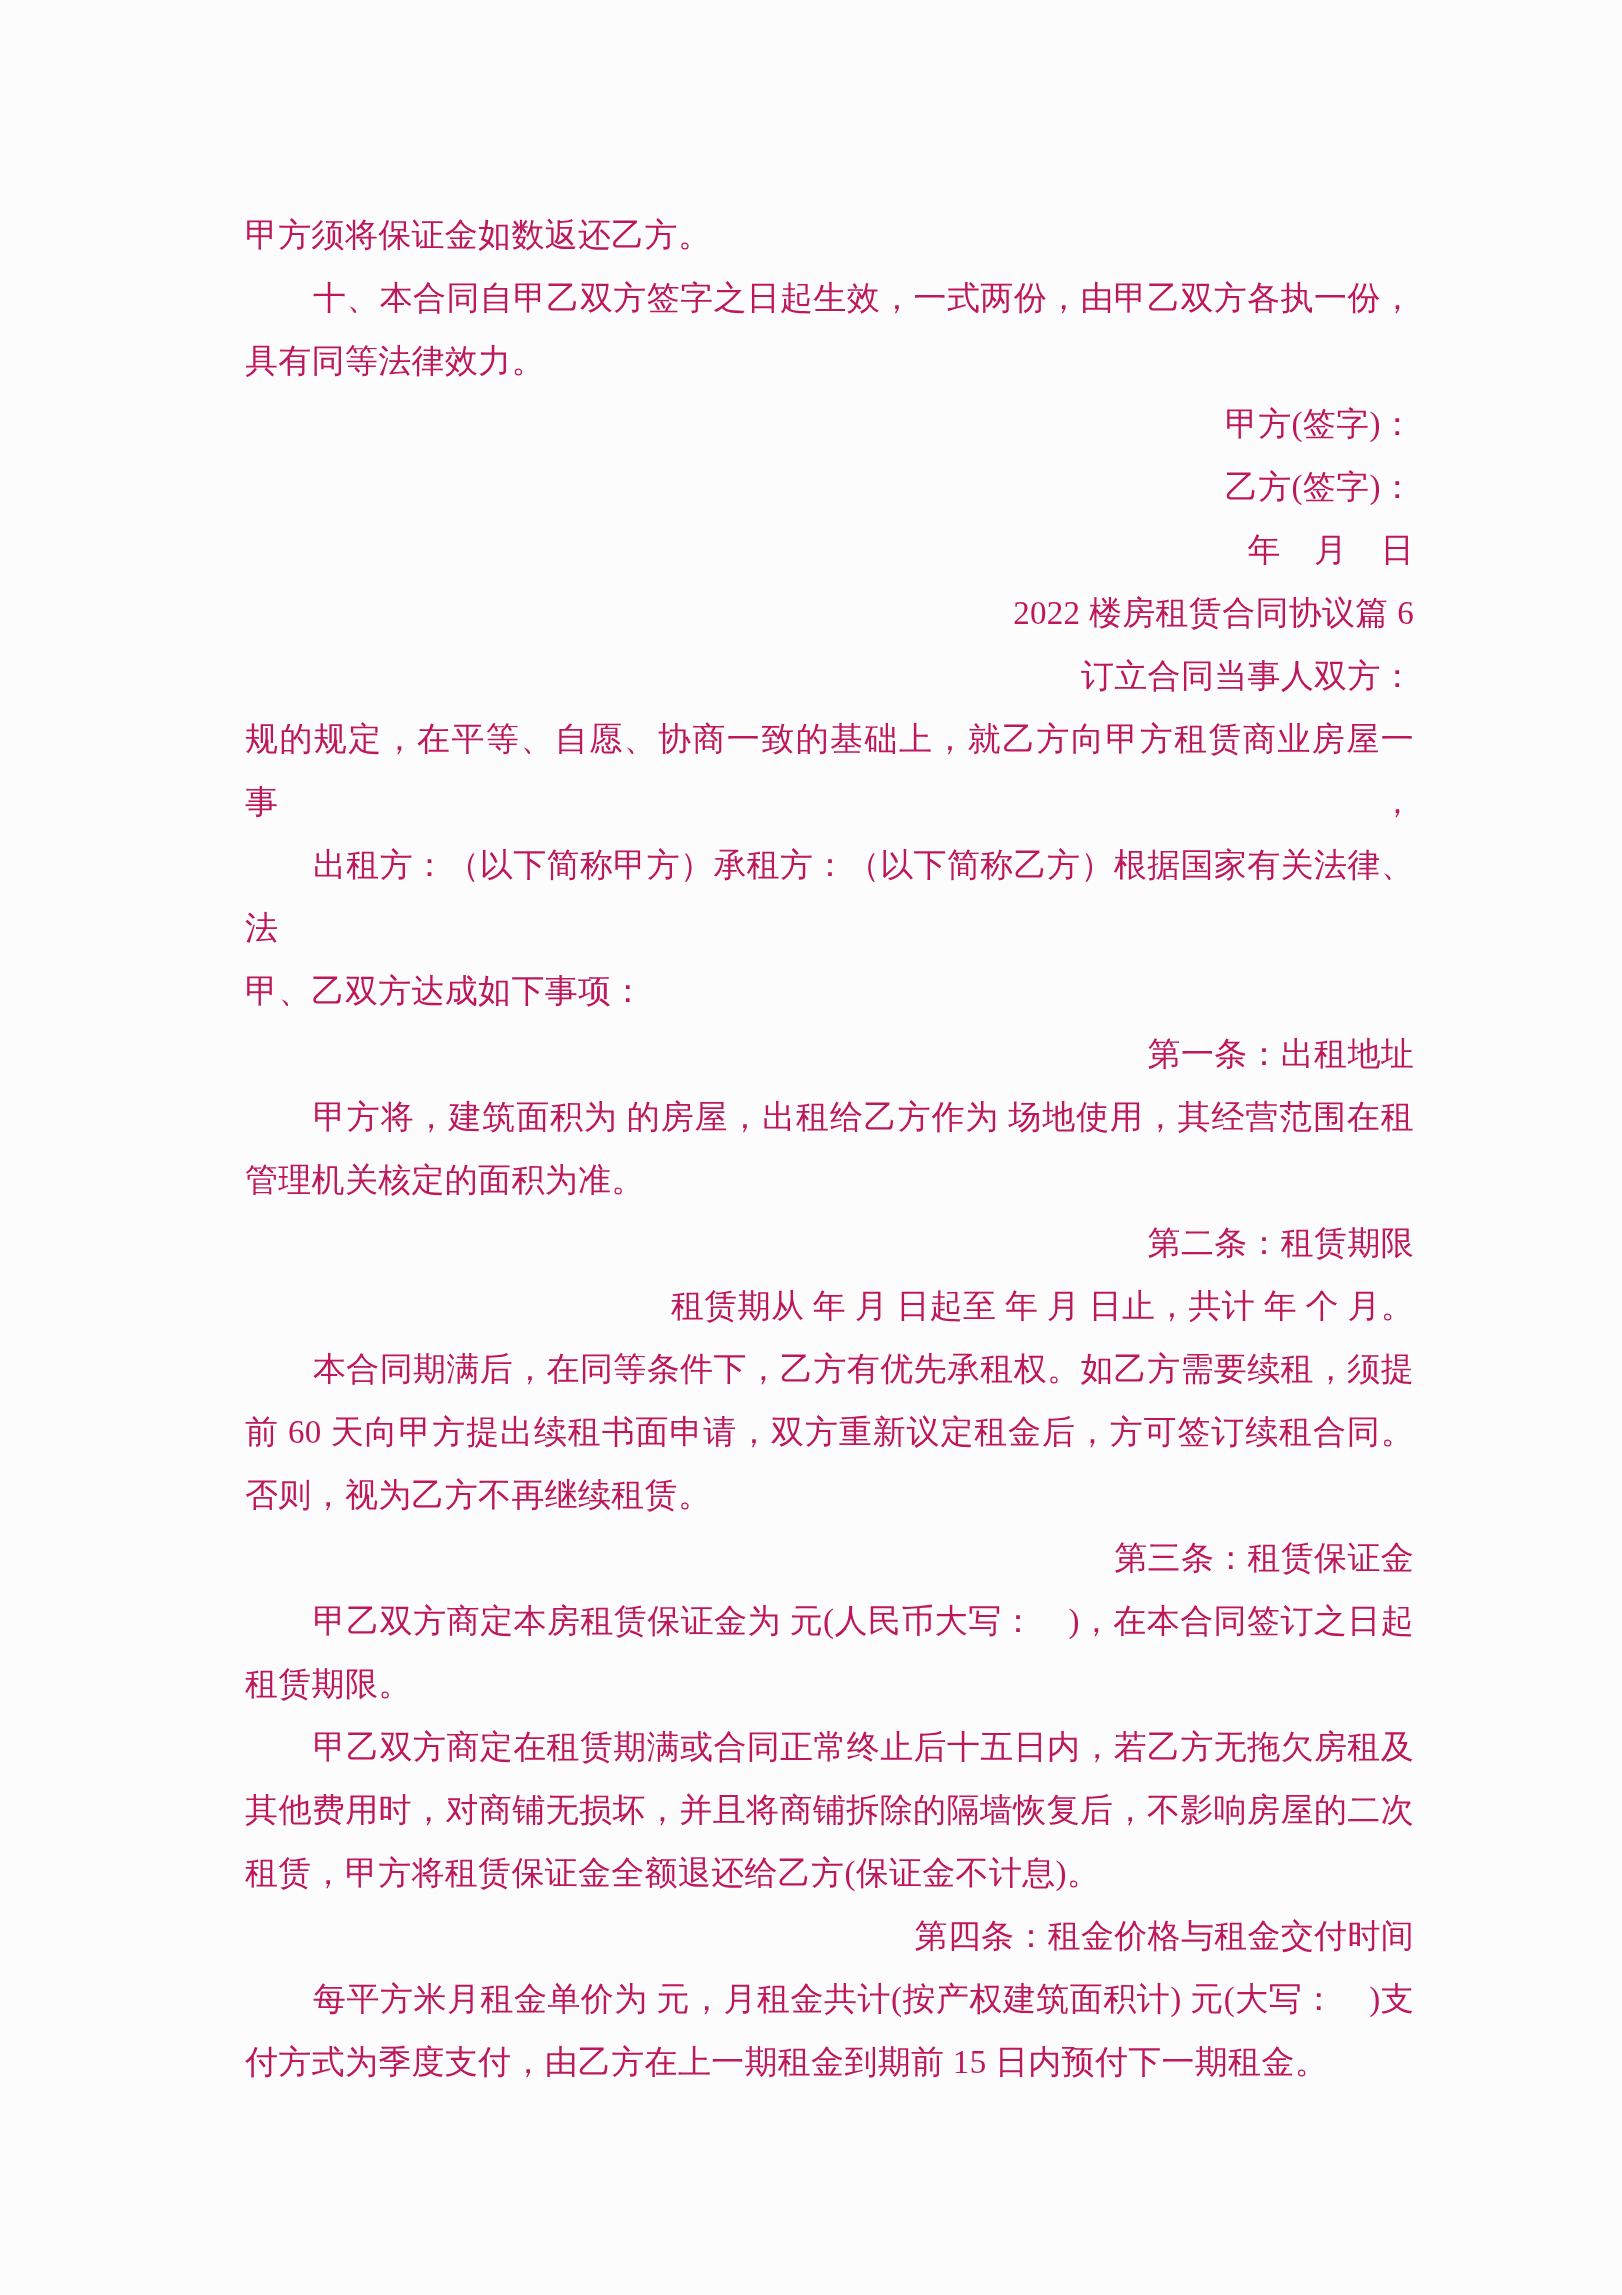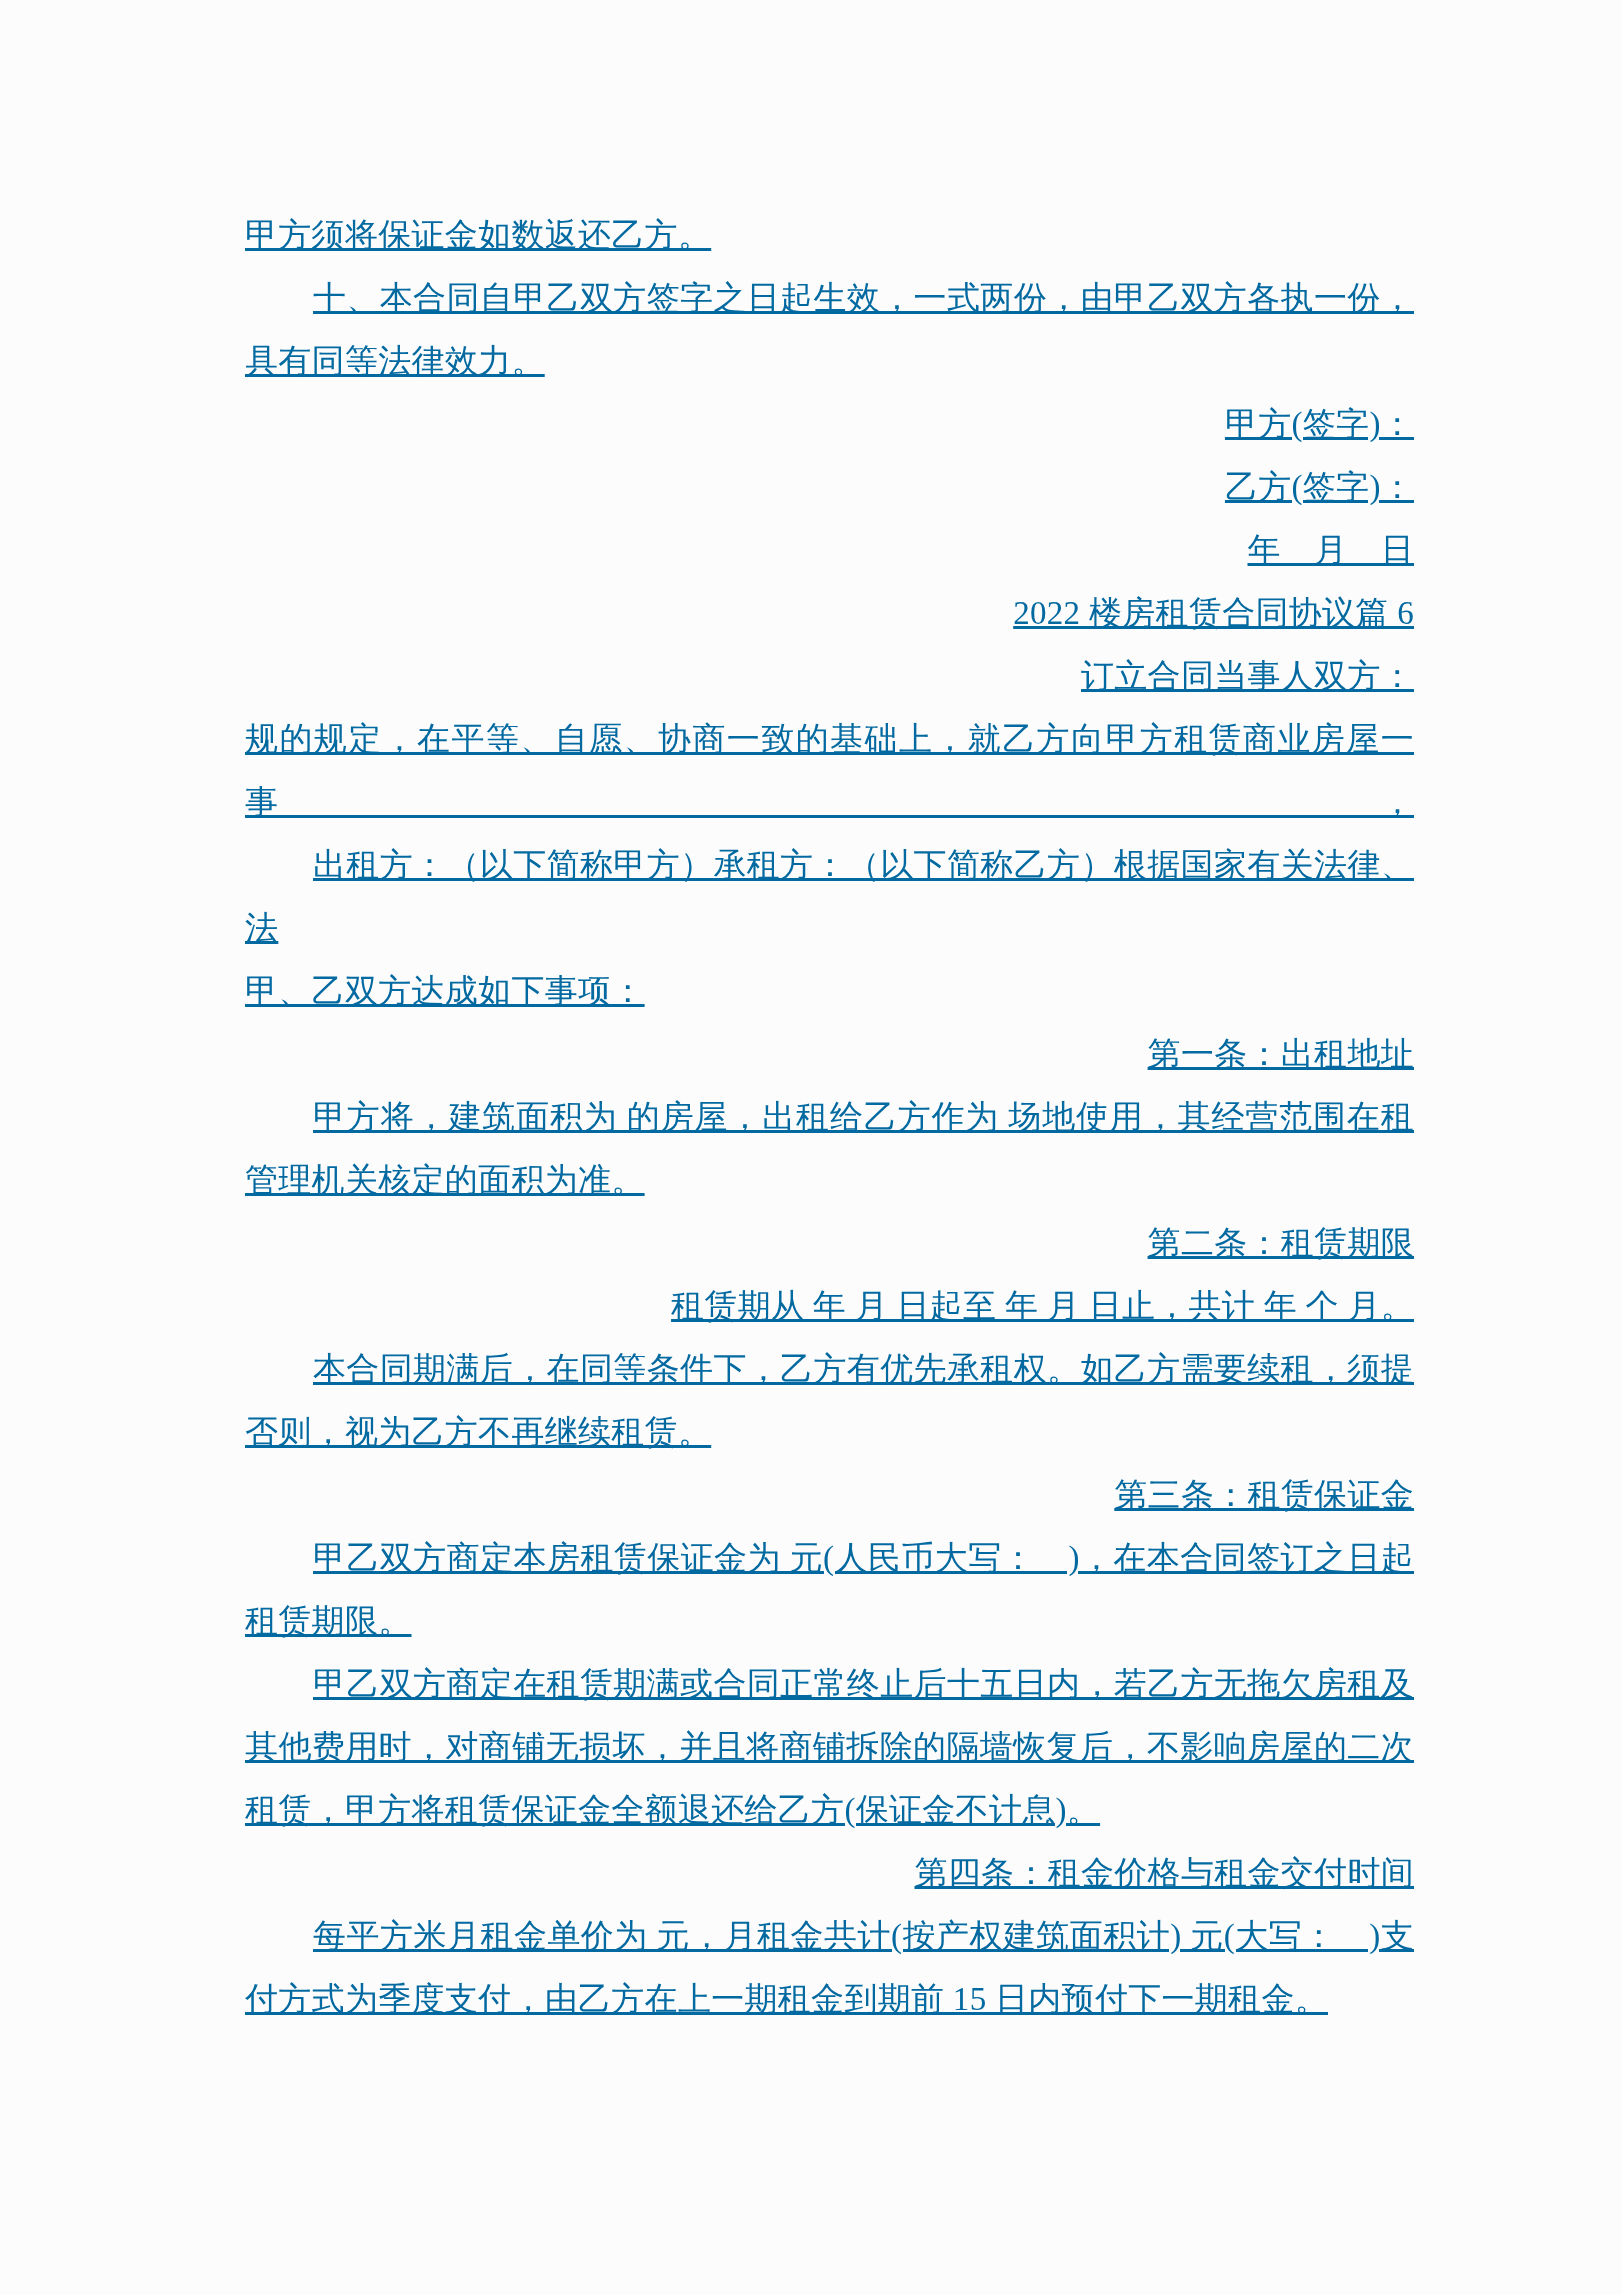--- a/index.html
+++ b/index.html
@@ -46,38 +46,39 @@
     text-align: justify;
     text-align-last: justify;
     text-justify: inter-character;
     white-space: normal;
   }
 </style>
 </head>
 <body>
 
 <div class="page">
-  <div class="doc" id="doc" style="color: #0369a1; text-decoration: underline;">
+  <div class="doc" id="doc" style="color: #be185d;">
       <div class="line">甲方须将保证金如数返还乙方。</div>
       <div class="line indent justify">十、本合同自甲乙双方签字之日起生效，一式两份，由甲乙双方各执一份，</div>
       <div class="line">具有同等法律效力。</div>
       <div class="line indent">甲方(签字)：</div>
       <div class="line indent">乙方(签字)：</div>
       <div class="line indent">年　月　日</div>
       <div class="line indent">2022 楼房租赁合同协议篇 6</div>
       <div class="line indent">订立合同当事人双方：</div>
       <div class="line justify">规的规定，在平等、自愿、协商一致的基础上，就乙方向甲方租赁商业房屋一事，</div>
       <div class="line indent justify">出租方：（以下简称甲方）承租方：（以下简称乙方）根据国家有关法律、法</div>
       <div class="line">甲、乙双方达成如下事项：</div>
       <div class="line indent">第一条：出租地址</div>
       <div class="line indent justify">甲方将，建筑面积为 的房屋，出租给乙方作为 场地使用，其经营范围在租</div>
       <div class="line">管理机关核定的面积为准。</div>
       <div class="line indent">第二条：租赁期限</div>
       <div class="line indent">租赁期从 年 月 日起至 年 月 日止，共计 年 个 月。</div>
       <div class="line indent justify">本合同期满后，在同等条件下，乙方有优先承租权。如乙方需要续租，须提</div>
+      <div class="line justify">前 60 天向甲方提出续租书面申请，双方重新议定租金后，方可签订续租合同。</div>
       <div class="line">否则，视为乙方不再继续租赁。</div>
       <div class="line indent">第三条：租赁保证金</div>
       <div class="line indent justify">甲乙双方商定本房租赁保证金为 元(人民币大写：　)，在本合同签订之日起</div>
       <div class="line">租赁期限。</div>
       <div class="line indent justify">甲乙双方商定在租赁期满或合同正常终止后十五日内，若乙方无拖欠房租及</div>
       <div class="line justify">其他费用时，对商铺无损坏，并且将商铺拆除的隔墙恢复后，不影响房屋的二次</div>
       <div class="line">租赁，甲方将租赁保证金全额退还给乙方(保证金不计息)。</div>
       <div class="line indent">第四条：租金价格与租金交付时间</div>
       <div class="line indent justify">每平方米月租金单价为 元，月租金共计(按产权建筑面积计) 元(大写：　)支</div>
       <div class="line">付方式为季度支付，由乙方在上一期租金到期前 15 日内预付下一期租金。</div>

